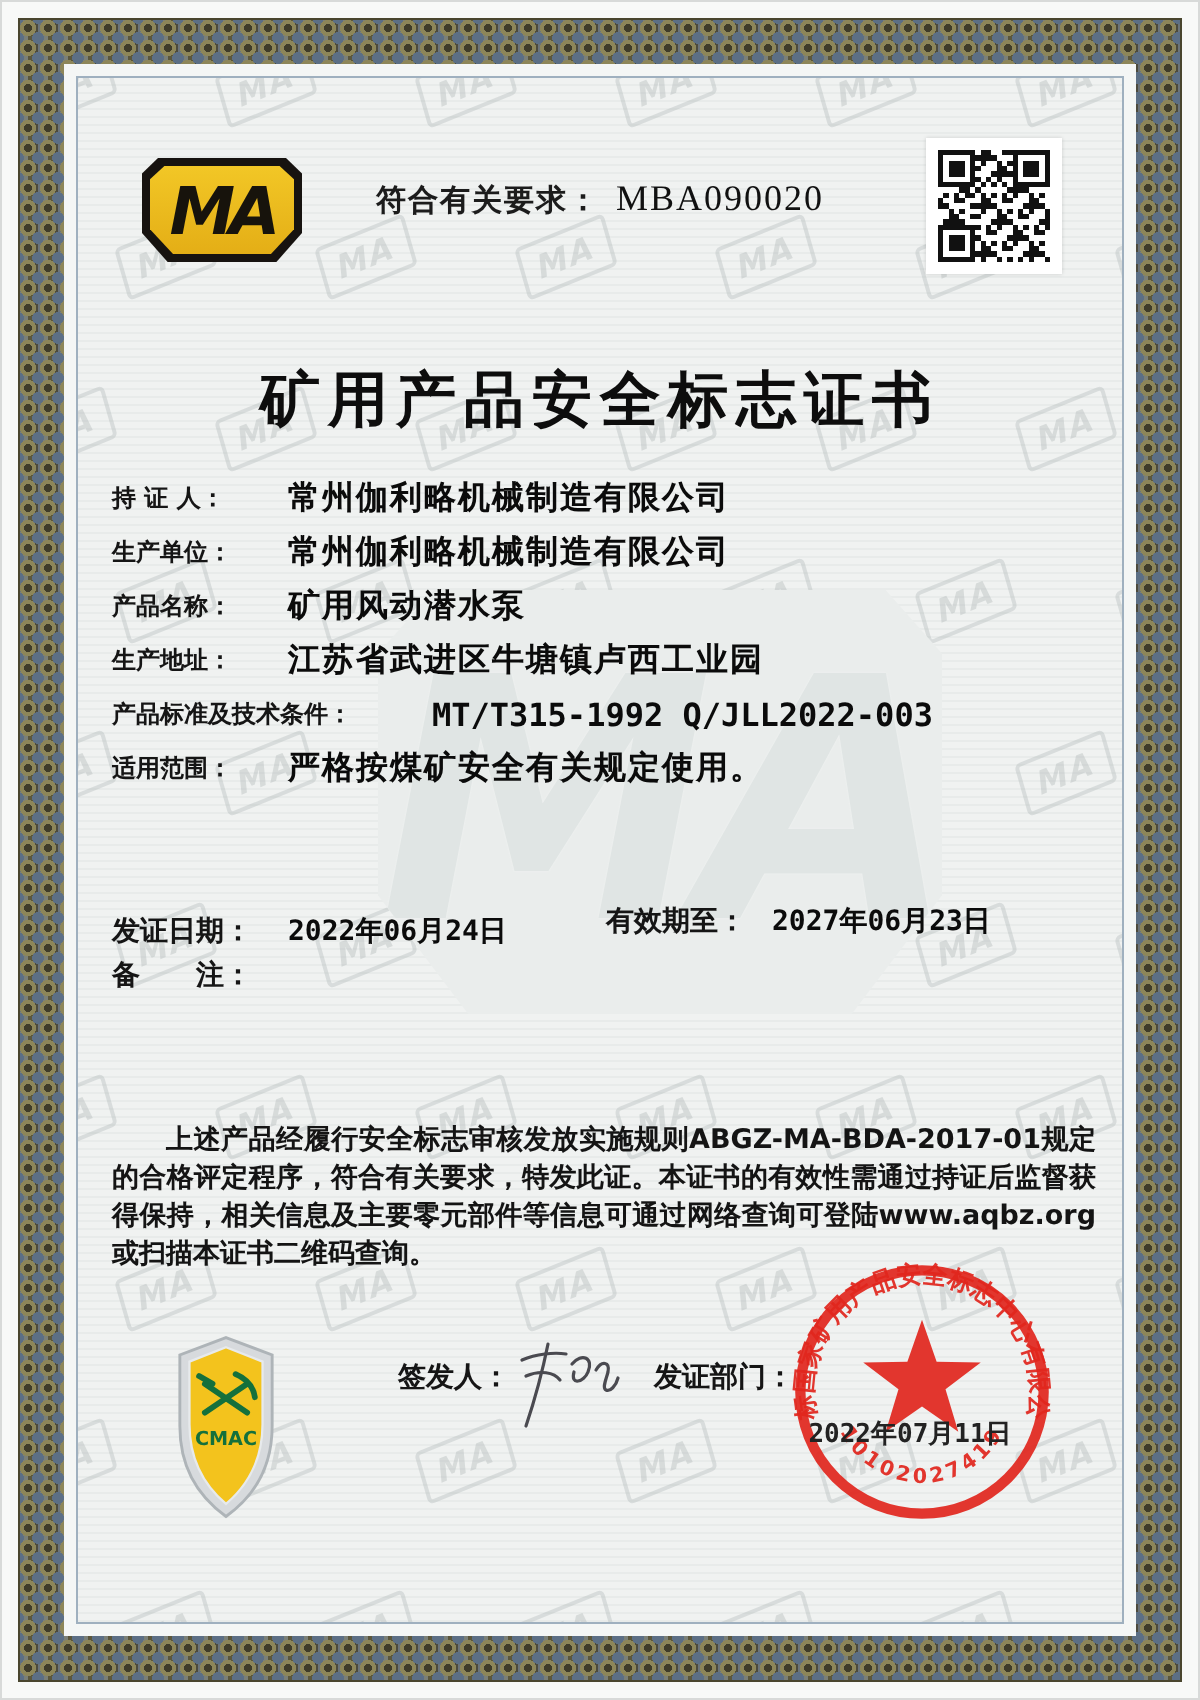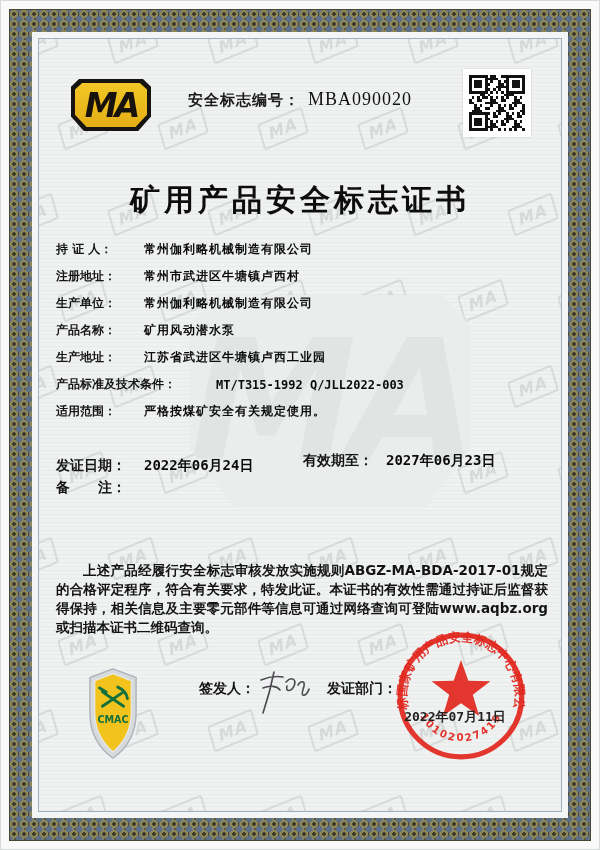--- a/index.html
+++ b/index.html
@@ -64,21 +64,21 @@
   .qr-box svg { width:56px; height:56px; display:block; }
 
   .title { left:0; top:141px; width:100%; text-align:center; font-size:30px; font-weight:900;
         letter-spacing:4px; color:#0d0d0d; }
 
   
   .fields { left:17px; top:197px; width:500px; }
   .frow { display:flex; height:27px; align-items:center; }
   .frow .lab { width:88px; flex:0 0 88px; font-size:12px; font-weight:700; color:#151515; }
   .frow.long .lab { width:160px; flex:0 0 160px; }
-  .frow .val { font-size:12px; font-weight:800; color:#0b0b0b; letter-spacing:1px; }
+  .frow .val { font-size:16px; font-weight:800; color:#0b0b0b; letter-spacing:1px; }
   .val.mono { font-family:"DejaVu Sans Mono", monospace; font-weight:800; letter-spacing:0; }
 
   .daterow { left:17px; top:413px; height:27px; display:flex; align-items:center; }
   .daterow .lab { width:88px; font-size:14px; font-weight:700; color:#151515; }
   .daterow .val { font-size:14px; font-weight:800; color:#0b0b0b;
         font-family:"DejaVu Sans Mono", monospace; }
   .validgrp { left:264px; top:413px; height:27px; display:flex; align-items:flex-start; }
   .validgrp .lab { width:83px; font-size:14px; font-weight:700; color:#151515; }
   .validgrp .val { font-size:14px; font-weight:800; color:#0b0b0b;
         font-family:"DejaVu Sans Mono", monospace; }
@@ -174,21 +174,21 @@
         <span>MA</span>
       </div>
 
       <div class="abs ma-logo">
         <div class="inner">
           <span>MA</span>
         </div>
       </div>
 
       <div class="abs serial">
-        <span class="lbl">安全标志编号：</span><span class="num">MBA090020</span>
+        <span class="lbl">符合有关要求：</span><span class="num">MBA090020</span>
       </div>
 
       <div class="abs qr-box">
         <svg id="qr" viewBox="0 0 21 21" shape-rendering="crispEdges">
             <rect x="0" y="0" width="1" height="1" fill="#111"></rect>
             <rect x="1" y="0" width="1" height="1" fill="#111"></rect>
             <rect x="2" y="0" width="1" height="1" fill="#111"></rect>
             <rect x="3" y="0" width="1" height="1" fill="#111"></rect>
             <rect x="4" y="0" width="1" height="1" fill="#111"></rect>
             <rect x="5" y="0" width="1" height="1" fill="#111"></rect>
@@ -421,24 +421,20 @@
       </div>
 
       <div class="abs title">矿用产品安全标志证书</div>
 
       <div class="abs fields">
         <div class="frow">
           <span class="lab">持 证 人：</span>
           <span class="val">常州伽利略机械制造有限公司</span>
         </div>
         <div class="frow">
-          <span class="lab">注册地址：</span>
-          <span class="val">常州市武进区牛塘镇卢西村</span>
-        </div>
-        <div class="frow">
           <span class="lab">生产单位：</span>
           <span class="val">常州伽利略机械制造有限公司</span>
         </div>
         <div class="frow">
           <span class="lab">产品名称：</span>
           <span class="val">矿用风动潜水泵</span>
         </div>
         <div class="frow">
           <span class="lab">生产地址：</span>
           <span class="val">江苏省武进区牛塘镇卢西工业园</span>

